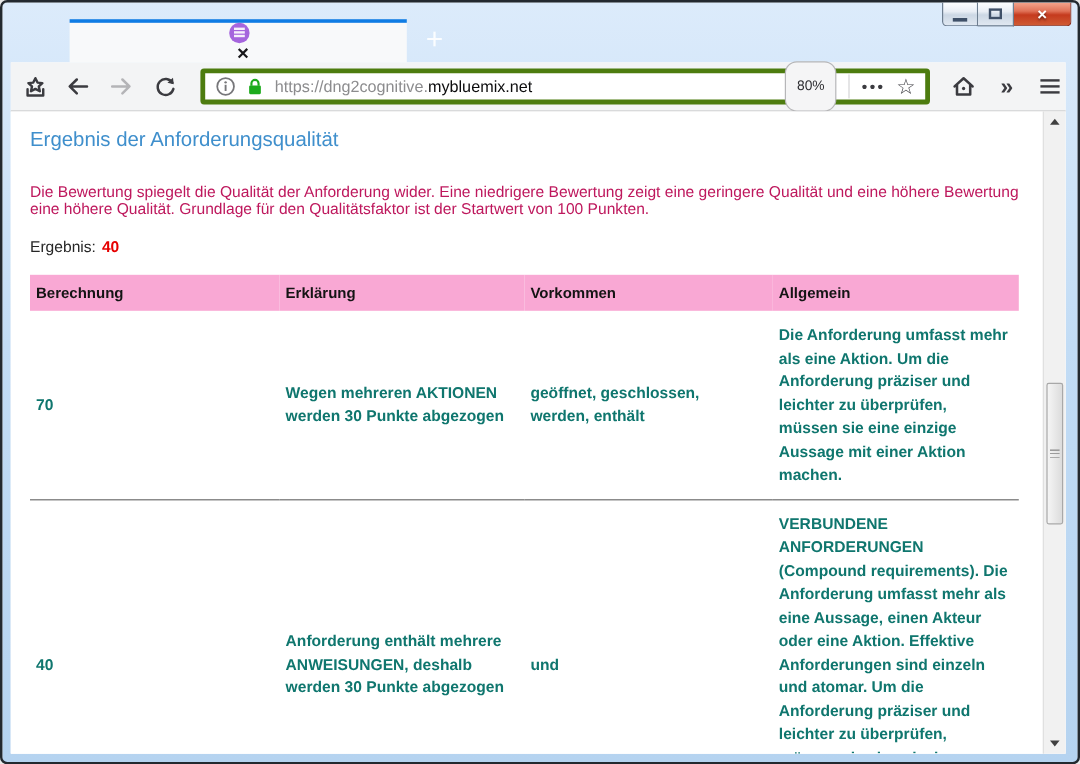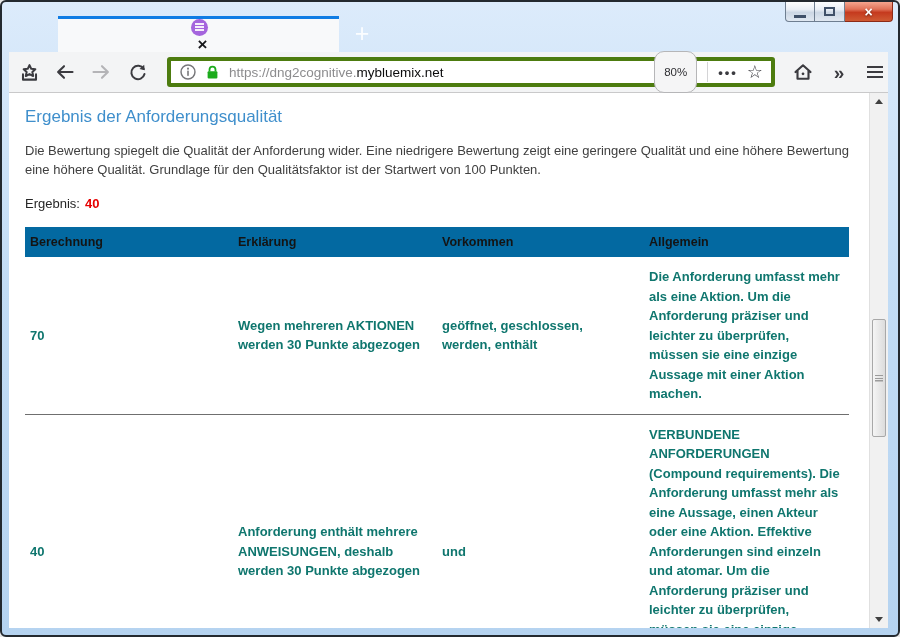--- a/index.html
+++ b/index.html
@@ -75,26 +75,26 @@
   .sb-thumb { position:absolute; left:2px; right:2px; top:226px; height:118px;
     background:linear-gradient(90deg,#f5f5f5,#dcdcdc); border:1px solid #a8a8a8; border-radius:2px; }
   .sb-thumb::after { content:""; position:absolute; left:50%; top:50%; width:8px; height:7px;
     transform:translate(-50%,-50%);
     background:repeating-linear-gradient(180deg,#9b9b9b 0 1px, transparent 1px 3px); }
 
   
   .page { position:absolute; top:0; left:0; right:19px; bottom:0; padding:6px 18px 0 16px;
     overflow:hidden; color:#3c3c3c; background:#fff; }
   .page-heading { font-size:17px; font-weight:400; color:#3f8fcc; margin-top:8px; }
-  .intro { margin-top:14px; font-size:13px; line-height:19px; max-width:824px; color:#404040; }
+  .intro { margin-top:26px; font-size:13px; line-height:14px; max-width:824px; color:#be185d; }
   .result-line { margin-top:17px; font-size:13px; color:#262626; }
   .result-value { color:#e60000; font-weight:bold; margin-left:5px; }
 
   table.quality { margin-top:16px; width:824px; border-collapse:collapse; table-layout:fixed; }
-  .quality th { background:#0369a1; font-size:12.5px; font-weight:700; color:#141414;
+  .quality th { background:#f9a8d4; font-size:12.5px; font-weight:700; color:#141414;
     text-align:left; padding:8px 6px 8px 5px; }
   .quality td { font-size:13px; line-height:19.5px; vertical-align:middle;
     padding:10px 9px 10px 5px; border-bottom:1px solid #6f6f6f; color:#0f766e;font-weight:bold; }
   tr.row-1 td { height:110px; }
   tr.row-2 td { height:217px; }
 </style>
 </head>
 <body>
 
 <div class="window">

